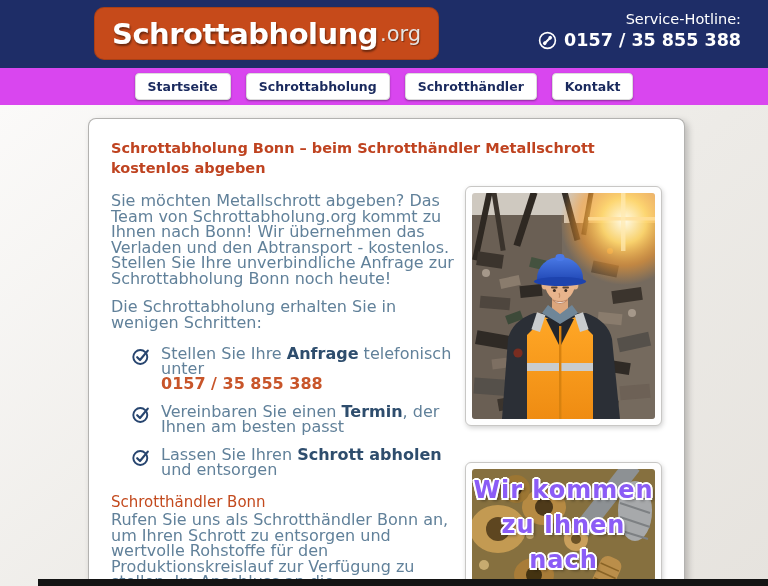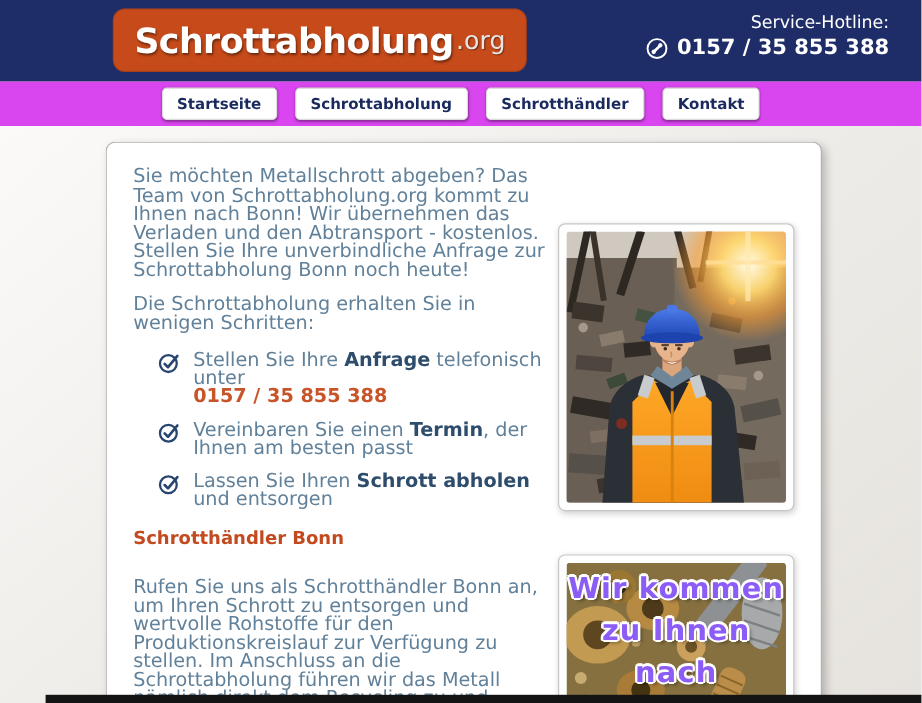--- a/index.html
+++ b/index.html
@@ -36,21 +36,21 @@
     box-shadow:3px 3px 7px rgba(0,0,0,.22);box-sizing:border-box;padding:20px 22px 0;}
   .h1{color:#bf4320;font-size:14.5px;line-height:1.35;font-weight:bold;margin:0 0 15px;}
   .text-col{width:350px;}
   .para{color:#61819a;font-size:16px;line-height:15.5px;margin:0 0 13px;}
   .bold{color:#2e4d6d;font-weight:bold;}
   .steps{margin:16px 0 5px 20px;padding:0;list-style:none;}
   .step{display:flex;align-items:flex-start;gap:10px;margin-bottom:13px;}
   .step-icon{flex:0 0 auto;margin-top:0;}
   .step-text{color:#61819a;font-size:16px;line-height:15px;}
   .step-phone{color:#c8552a;font-weight:bold;cursor:pointer;}
-  .h2{color:#c34a1e;font-size:15px;font-weight:bold;margin:16px 0 24px;}
+  .h2{color:#c34a1e;font-size:15px;font-weight:normal;margin:16px 0 1px;}
   
   .img-card{position:absolute;background:#fefefe;border:1px solid #c8c7c5;border-radius:6px;
     padding:6px;box-shadow:1px 2px 5px rgba(0,0,0,.18);}
   .img-card-1{left:465px;top:81px;}
   .img-card-2{left:465px;top:357px;}
   .photo{display:block;width:183px;height:226px;border-radius:3px;}
   .promo-wrap{position:relative;width:183px;height:235px;border-radius:3px;overflow:hidden;}
   .promo-svg{display:block;width:183px;height:235px;}
   .promo-text{position:absolute;left:0;right:0;top:0;bottom:0;display:flex;
     flex-direction:column;align-items:center;padding-top:9px;gap:11px;}
@@ -89,20 +89,21 @@
 
 <div class="nav">
   <button class="nav-btn">Startseite</button>
   <button class="nav-btn">Schrottabholung</button>
   <button class="nav-btn">Schrotthändler</button>
   <button class="nav-btn">Kontakt</button>
 </div>
 
 <div class="main">
   <div class="card">
+    <h1 class="h1">Schrottabholung Bonn – beim Schrotthändler Metallschrott kostenlos abgeben</h1>
 
     <div class="text-col">
       <p class="para">Sie möchten Metallschrott abgeben? Das Team von Schrottabholung.org kommt zu Ihnen nach Bonn! Wir übernehmen das Verladen und den Abtransport - kostenlos. Stellen Sie Ihre unverbindliche Anfrage zur Schrottabholung Bonn noch heute!</p>
       <p class="para">Die Schrottabholung erhalten Sie in wenigen Schritten:</p>
 
       <ul class="steps">
         <li class="step">
           <span class="step-icon">
             <svg width="20" height="20" viewBox="0 0 20 20">
               <circle cx="9.3" cy="11" r="7" fill="#fff" stroke="#27456f" stroke-width="1.9"></circle>

